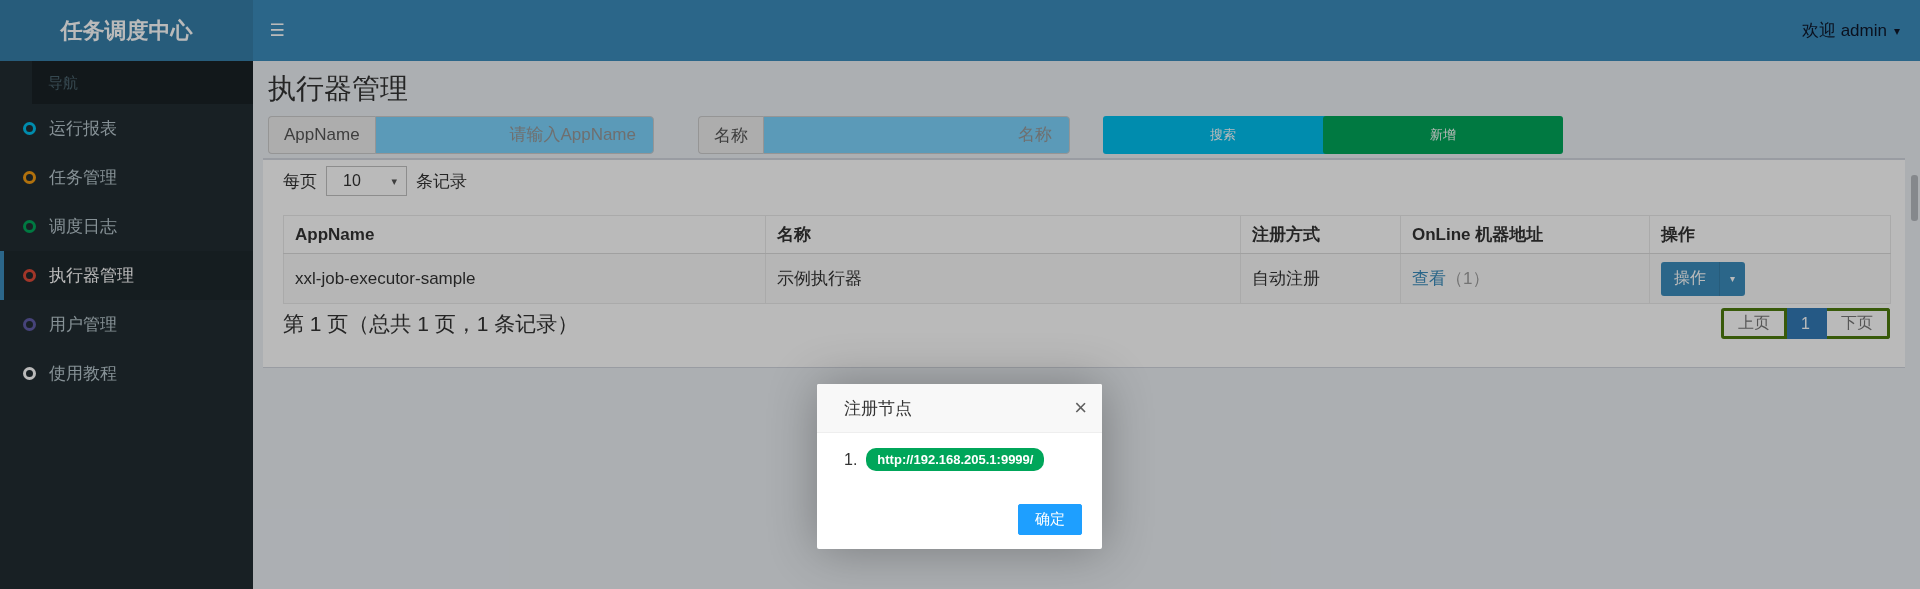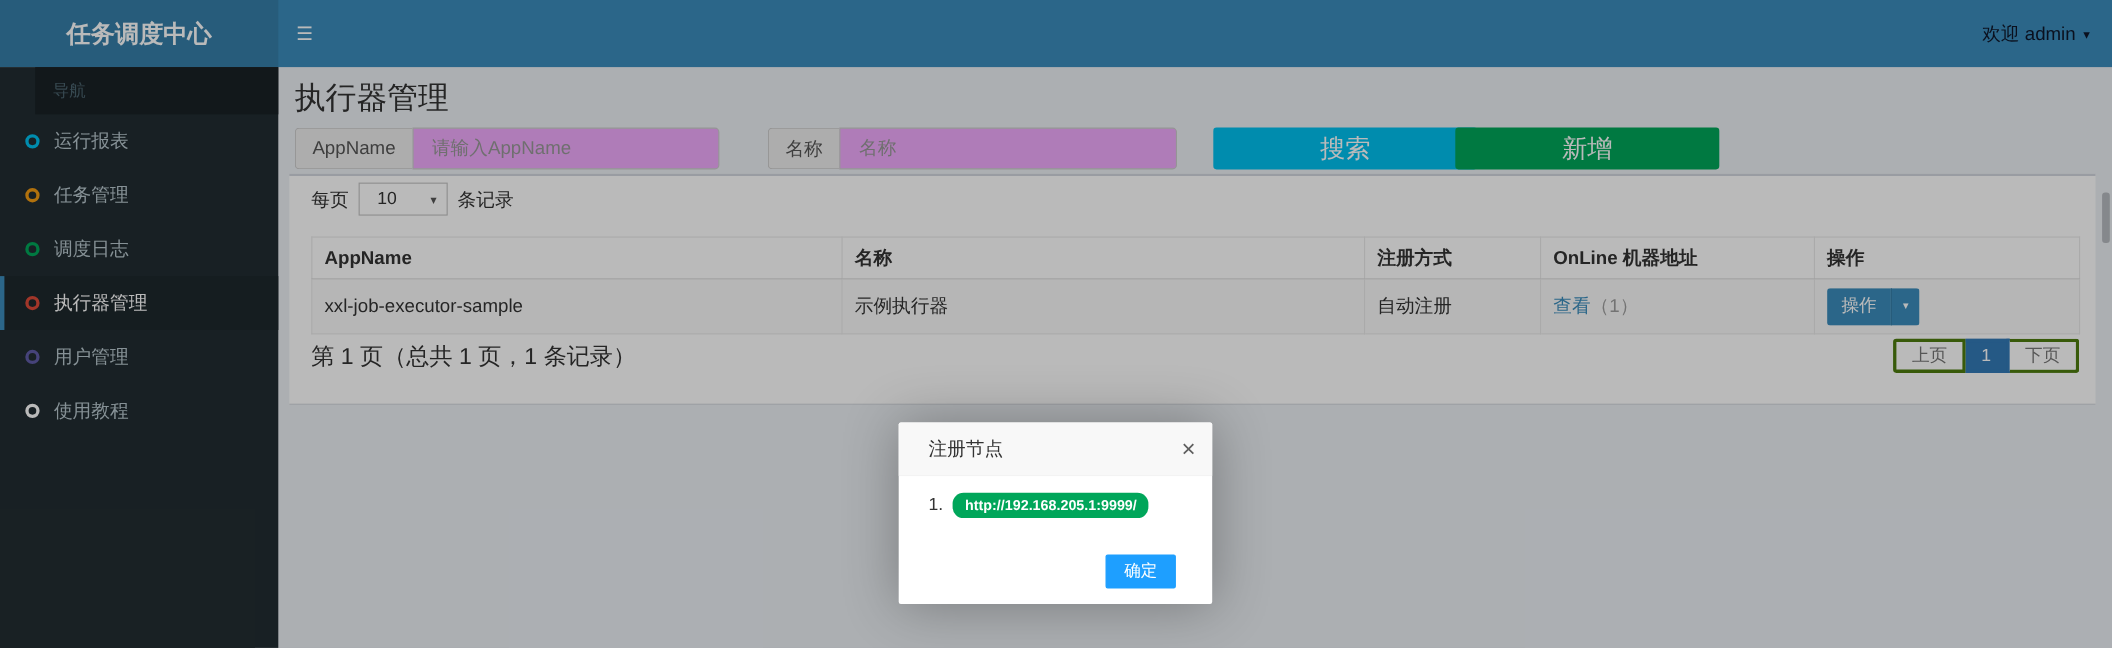--- a/index.html
+++ b/index.html
@@ -31,25 +31,25 @@
 
   
   .content{position:absolute;left:253px;top:61px;right:0;bottom:0;}
   .page-title{position:absolute;left:15px;top:9px;font-size:28px;font-weight:500;color:#333;}
 
   .ig{position:absolute;top:55px;height:38px;display:flex;}
   .ig1{left:15px;width:386px;}
   .ig2{left:445px;width:372px;}
   .ig-addon{background:#eee;border:1px solid #ccc;border-right:0;display:flex;align-items:center;
         justify-content:center;padding:0 15px;color:#555;font-size:17px;border-radius:4px 0 0 4px;white-space:nowrap;}
-  .ig input{flex:1;min-width:0;border:1px solid #ccc;border-radius:0 4px 4px 0;background:#f0abfc;
-        padding:0 17px;font-size:17px;color:#555;outline:none;font-family:inherit;}
+  .ig input{flex:1;min-width:0;border:1px solid #ccc;border-radius:0 4px 4px 0;background:#7dd3fc;
+        padding:0 17px;font-size:17px;color:#555;outline:none;font-family:inherit;text-align:right;}
   .ig input::placeholder{color:#999;}
   .btn{position:absolute;top:55px;width:240px;height:38px;border:none;border-radius:3px;
-        color:#fff;font-size:23px;cursor:pointer;font-family:inherit;}
+        color:#fff;font-size:13px;cursor:pointer;font-family:inherit;}
   .btn-search{left:850px;background:#00c0ef;}
   .btn-add{left:1070px;background:#00a65a;}
 
   
   .box{position:absolute;left:10px;top:97px;width:1642px;height:210px;background:#fff;
         border-top:2px solid #d2d6de;border-bottom:1px solid #d2d6de;}
   .perpage{position:absolute;left:20px;top:12px;height:18px;display:flex;align-items:center;
         gap:9px;font-size:17px;color:#333;}
   .select{width:81px;height:30px;border:1px solid #c2c2c2;background:#fff;display:flex;align-items:center;
         justify-content:space-between;padding:0 9px 0 16px;font-size:16px;color:#333;cursor:pointer;}
@@ -81,21 +81,21 @@
   
   .backdrop{position:absolute;inset:0;background:rgba(0,0,0,0.27);z-index:10;}
   .modal{position:absolute;left:817px;top:384px;width:285px;height:165px;background:#fff;z-index:20;
         border-radius:2px;box-shadow:1px 1px 50px rgba(0,0,0,.3);}
   .m-head{height:49px;background:#f8f8f8;border-bottom:1px solid #eee;border-radius:2px 2px 0 0;
         display:flex;align-items:center;padding-left:27px;font-size:17px;color:#333;}
   .m-close{position:absolute;right:15px;top:13px;font-size:22px;line-height:1;color:#5f5f5f;cursor:pointer;}
   .m-body{position:absolute;left:27px;top:64px;display:flex;align-items:center;gap:9px;
         font-size:16px;color:#333;}
   .badge{background:#00a65a;color:#fff;font-weight:bold;font-size:13px;padding:4px 11px;border-radius:10px;white-space:nowrap;}
-  .m-confirm{position:absolute;right:33px;top:120px;height:31px;padding:0 16px;background:#1e9fff;
+  .m-confirm{position:absolute;right:20px;top:120px;height:31px;padding:0 16px;background:#1e9fff;
         border:1px solid #1e9fff;border-radius:2px;color:#fff;font-size:15px;cursor:pointer;font-family:inherit;}
 </style>
 </head>
 <body>
 
 <div id="app">
 
   <div class="header">
     <div class="logo" style="background: rgb(54, 127, 169);">任务调度中心</div>
     <div class="hamburger">

